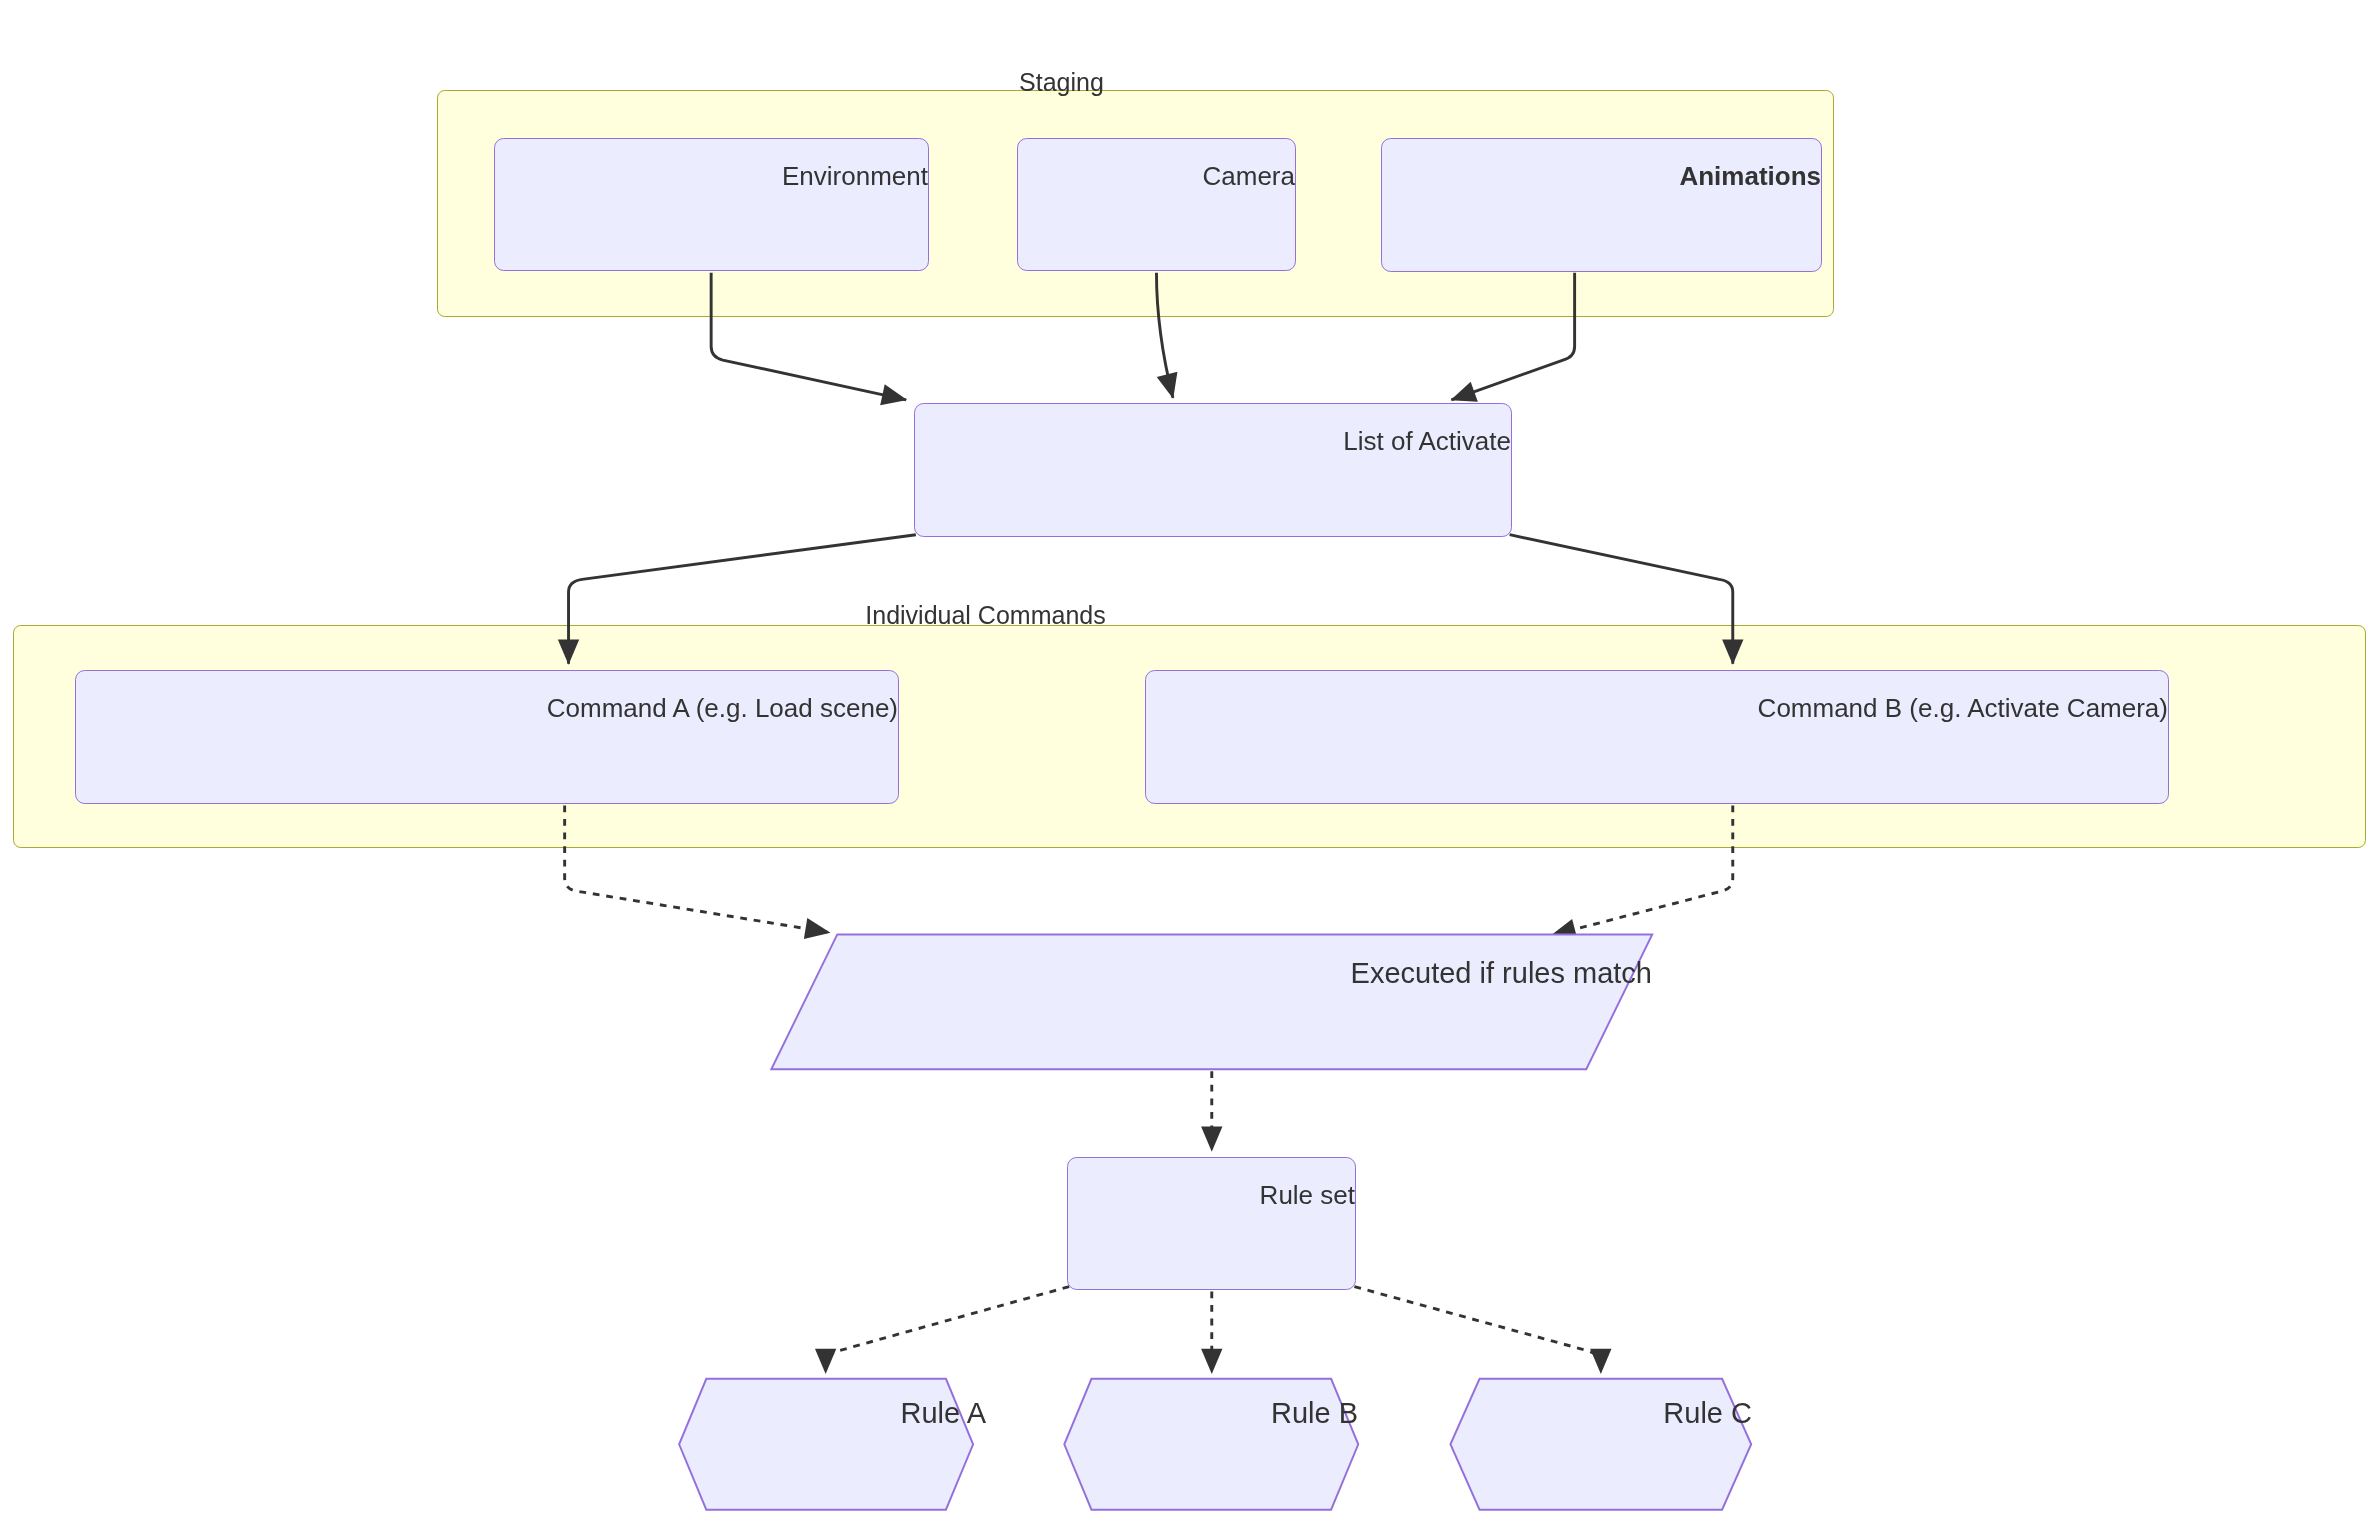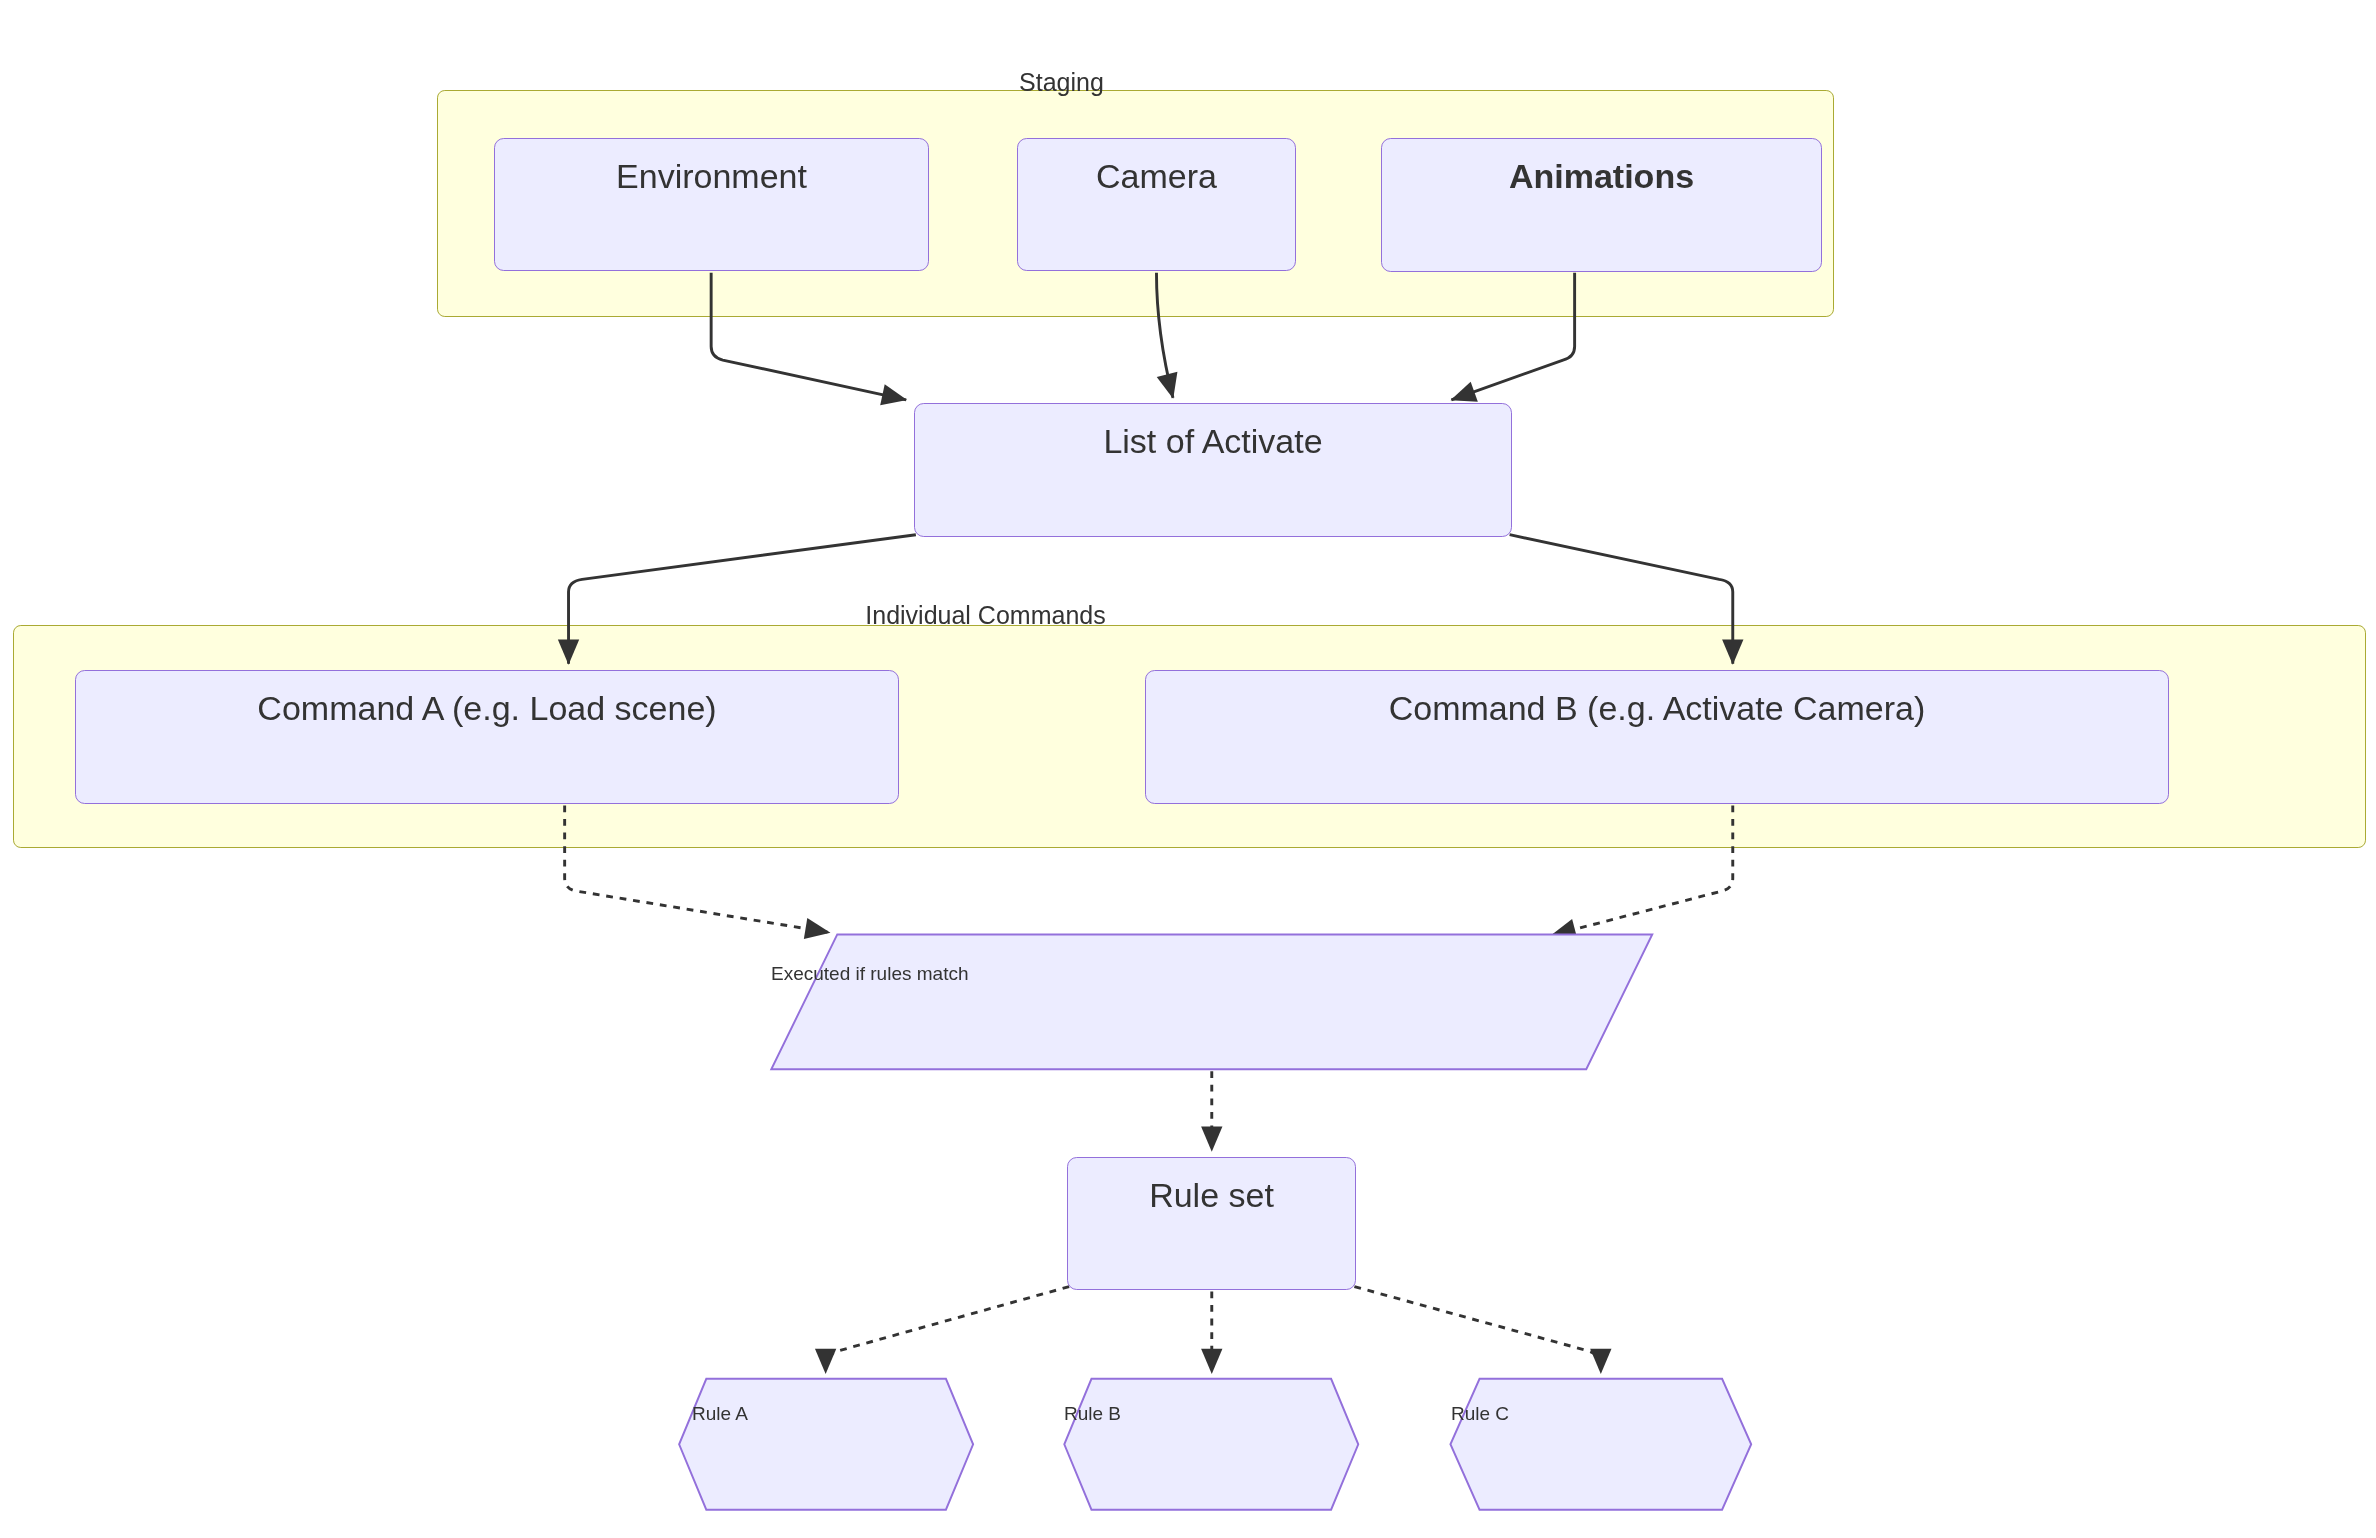--- a/index.html
+++ b/index.html
@@ -54,33 +54,33 @@
     fill: var(--edge-color, #333333);
     stroke: none;
   }
   .node {
     position: absolute;
     background: var(--node-fill, #ECECFF);
     border: 1.9px solid var(--node-border, #9370DB);
     border-radius: 9.7px;
     box-sizing: border-box;
     z-index: 3;
-    text-align: center;
-    font-size: 34px;
+    text-align: right;
+    font-size: 26px;
     line-height: 25px;
   }
   .node .label-inner {
     display: block;
     padding-top: 25px;
   }
   .shape-label {
     position: absolute;
     z-index: 4;
-    text-align: left;
-    font-size: 19px;
+    text-align: right;
+    font-size: 29px;
     line-height: 25px;
   }
 </style>
 </head>
 <body>
 
 <div class="canvas">
 
   <div class="cluster" style="left:437px; top:90px; width:1395px; height:225px;"></div>
   <div class="cluster-label" style="left:916px; top:68px; width:291px;">Staging</div>

